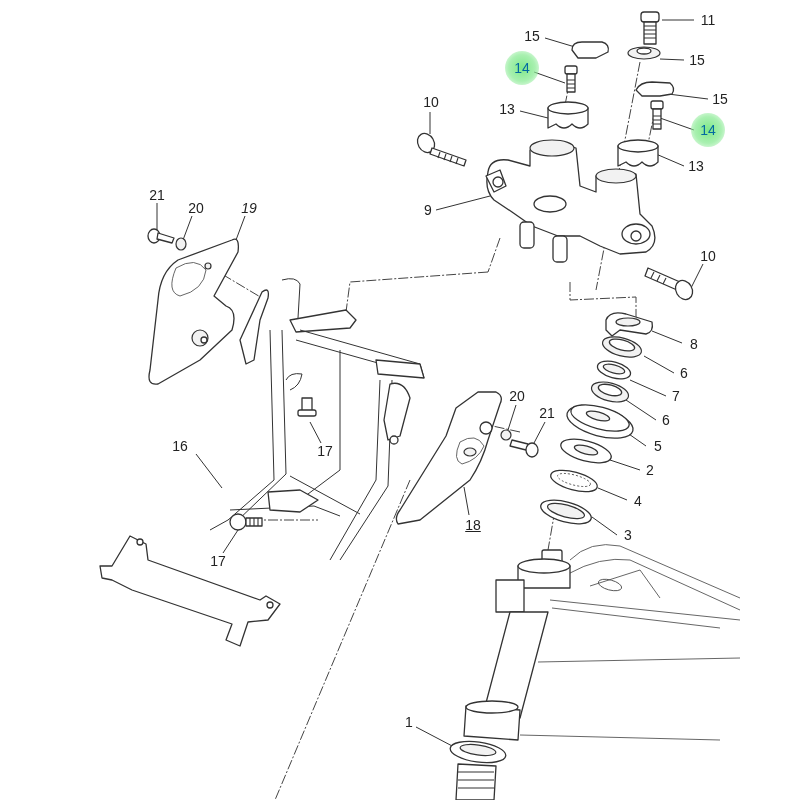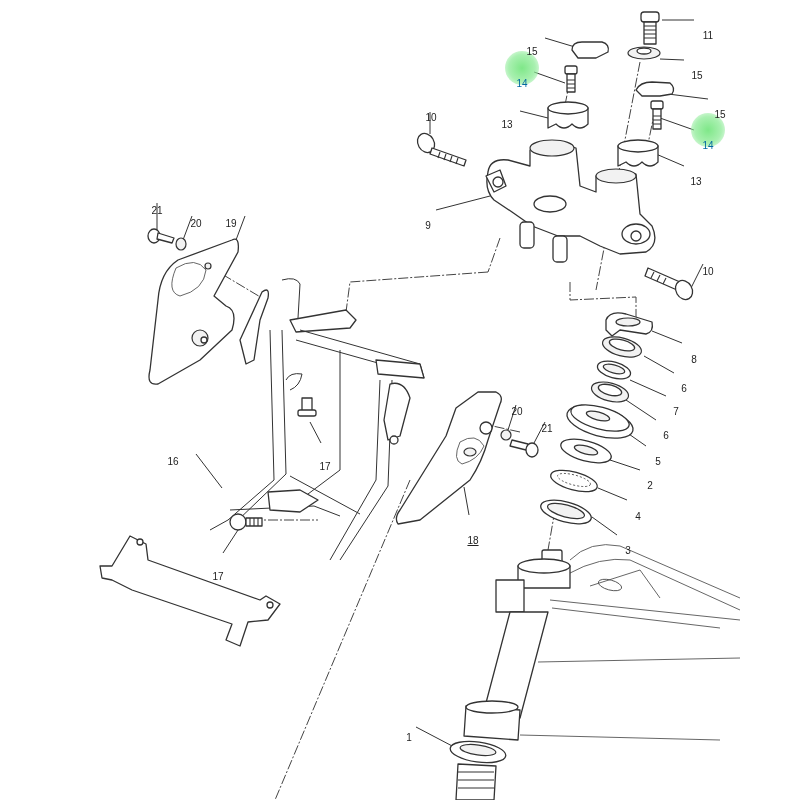--- a/index.html
+++ b/index.html
@@ -1,18 +1,18 @@
 <!DOCTYPE html>
 <html><head>
   <meta charset="utf-8">
   <style>
     html, body { margin: 0; padding: 0; background: #ffffff; }
     body { width: 800px; height: 800px; overflow: hidden; position: relative; font-family: "Liberation Sans", sans-serif; }
     #canvas { position: absolute; left: 0; top: 0; width: 800px; height: 800px; }
-    .lbl { position: absolute; font-family: "Liberation Sans", sans-serif; font-size: 10px; color: #222; line-height: 1; transform: translate(-50%, -50%); white-space: nowrap; margin-top: 16px; }
+    .lbl { position: absolute; font-family: "Liberation Sans", sans-serif; font-size: 14px; color: #222; line-height: 1; transform: translate(-50%, -50%); white-space: nowrap; }
     .hl { position: absolute; width: 34px; height: 34px; border-radius: 50%; transform: translate(-50%, -50%); background: radial-gradient(circle, rgba(120,230,130,0.95) 0%, rgba(140,235,150,0.75) 55%, rgba(170,240,175,0) 100%); }
     .lbl.hi { color: #0369a1; font-weight: normal; }
     svg .part { fill: #ffffff; stroke: #333; stroke-width: 1.3; stroke-linejoin: round; }
     svg .part2 { fill: #f2f2f2; stroke: #333; stroke-width: 1.2; }
     svg .line { fill: none; stroke: #333; stroke-width: 1; }
     svg .dash { fill: none; stroke: #444; stroke-width: 1; stroke-dasharray: 10 2 2 2; }
     svg .thin { fill: none; stroke: #555; stroke-width: 0.9; }
     svg .thread { fill: none; stroke: #333; stroke-width: 1.1; }
   </style>
 </head>
@@ -257,29 +257,29 @@
 <span class="lbl" style="left:697px; top:60px;">15</span>
 <span class="lbl hi" style="left:522px; top:68px;">14</span>
 <span class="lbl" style="left:720px; top:99px;">15</span>
 <span class="lbl" style="left:431px; top:102px;">10</span>
 <span class="lbl" style="left:507px; top:109px;">13</span>
 <span class="lbl hi" style="left:708px; top:130px;">14</span>
 <span class="lbl" style="left:696px; top:166px;">13</span>
 <span class="lbl" style="left:428px; top:210px;">9</span>
 <span class="lbl" style="left:157px; top:195px;">21</span>
 <span class="lbl" style="left:196px; top:208px;">20</span>
-<span class="lbl" style="left:231px; top:208px;">19</span>
+<span class="lbl" style="left:249px; top:208px;font-style:italic;">19</span>
 <span class="lbl" style="left:708px; top:256px;">10</span>
 <span class="lbl" style="left:694px; top:344px;">8</span>
 <span class="lbl" style="left:684px; top:373px;">6</span>
 <span class="lbl" style="left:676px; top:396px;">7</span>
 <span class="lbl" style="left:666px; top:420px;">6</span>
 <span class="lbl" style="left:517px; top:396px;">20</span>
 <span class="lbl" style="left:547px; top:413px;">21</span>
 <span class="lbl" style="left:658px; top:446px;">5</span>
-<span class="lbl" style="left:173px; top:446px;">16</span>
+<span class="lbl" style="left:180px; top:446px;">16</span>
 <span class="lbl" style="left:325px; top:451px;">17</span>
 <span class="lbl" style="left:650px; top:470px;">2</span>
 <span class="lbl" style="left:638px; top:501px;">4</span>
 <span class="lbl" style="left:473px; top:525px;text-decoration:underline;">18</span>
 <span class="lbl" style="left:628px; top:535px;">3</span>
 <span class="lbl" style="left:218px; top:561px;">17</span>
 <span class="lbl" style="left:409px; top:722px;">1</span>
 
 </body></html>

